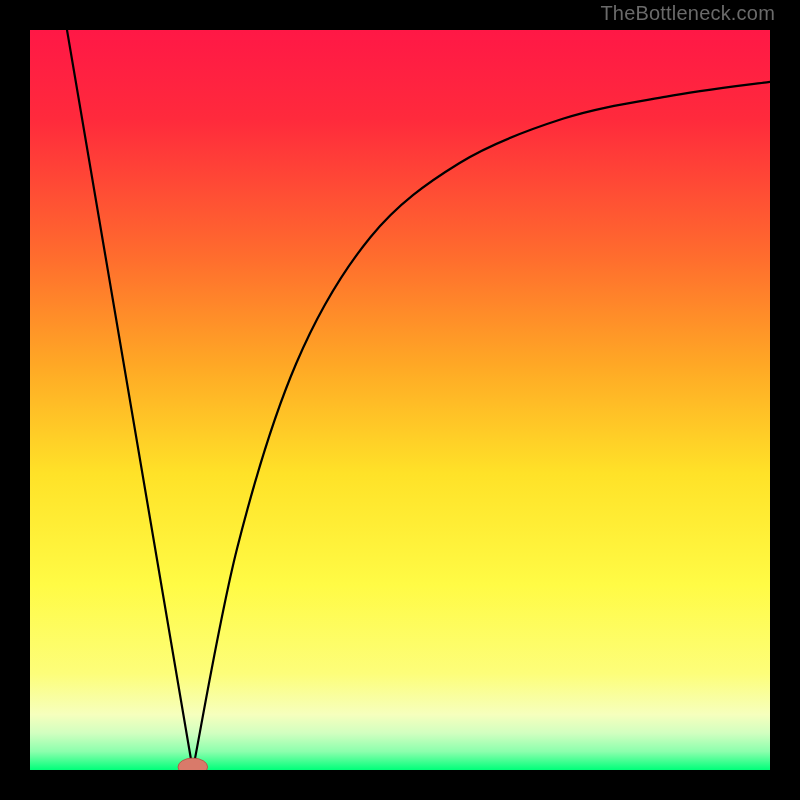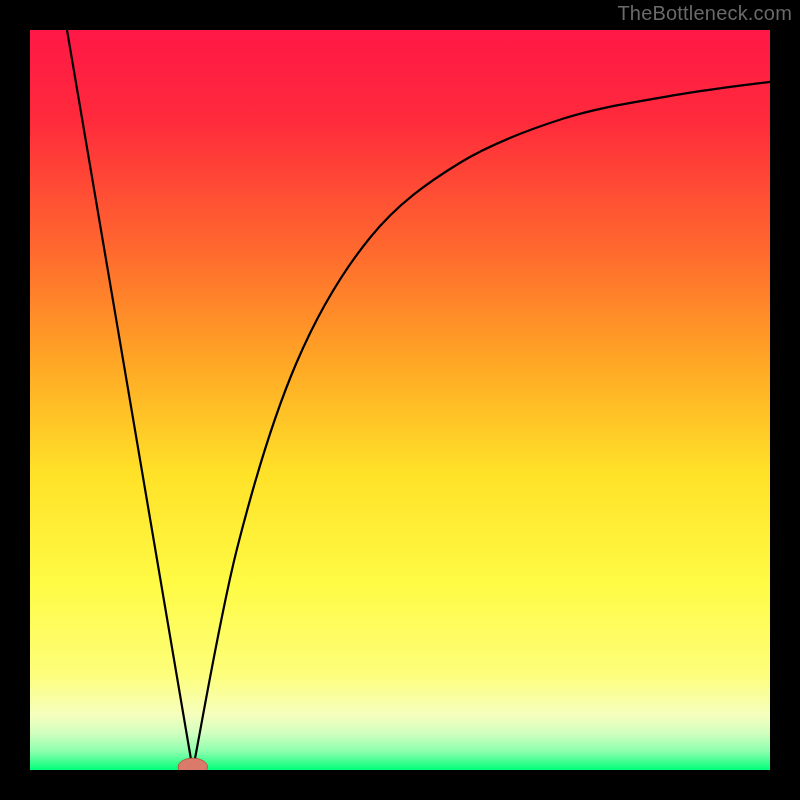--- a/index.html
+++ b/index.html
@@ -13,21 +13,21 @@
   }
   .frame {
     position: relative;
     width: 800px;
     height: 800px;
     background: #000;
   }
   .watermark {
     position: absolute;
     top: 2px;
-    right: 8px;
+    right: 25px;
     color: #6a6a6a;
     font-size: 20px;
     font-weight: 500;
     letter-spacing: 0.2px;
     z-index: 20;
   }
   svg {
     display: block;
   }
 </style>

